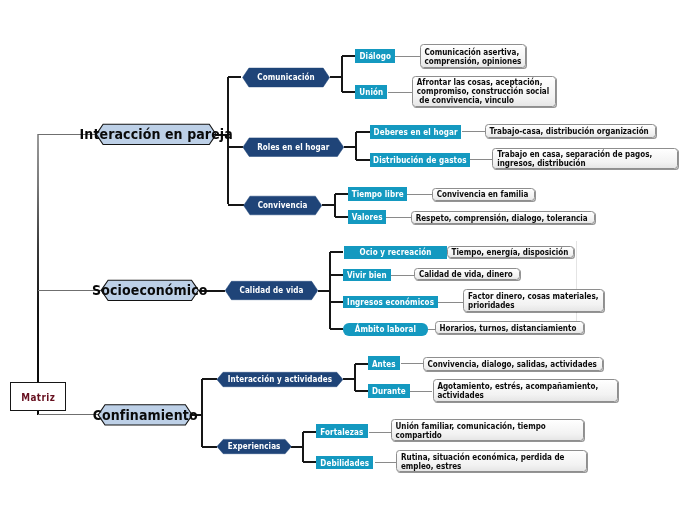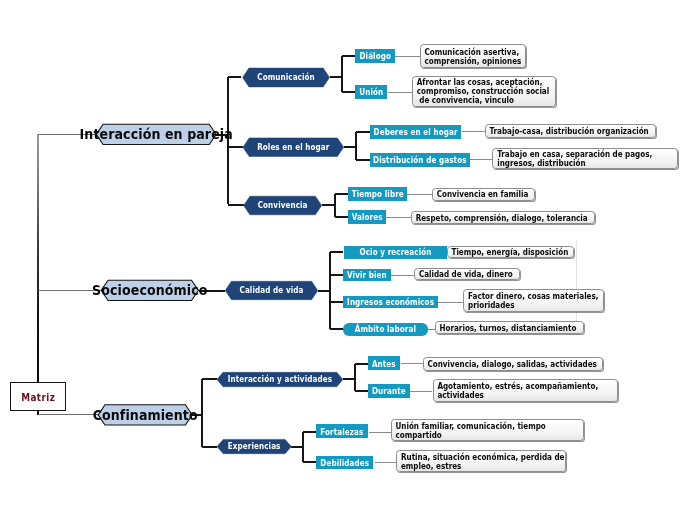--- a/index.html
+++ b/index.html
@@ -197,14 +197,14 @@
     <div class="nd leaf" style="left: 492.4px; top: 148.1px; width: 185.7px; height: 20.8px;"><div><div class="ln">Trabajo en casa, separación de pagos,</div><div class="ln">ingresos, distribución</div></div></div>
     <div class="nd leaf" style="left: 431.8px; top: 187.6px; width: 103.4px; height: 13.2px;"><div><div class="ln">Convivencia en familia</div></div></div>
     <div class="nd leaf" style="left: 410.8px; top: 210.7px; width: 184.7px; height: 13.6px;"><div><div class="ln">Respeto, comprensión, dialogo, tolerancia</div></div></div>
     <div class="nd leaf" style="left: 446.6px; top: 245.8px; width: 127.6px; height: 12.6px;"><div><div class="ln">Tiempo, energía, disposición</div></div></div>
     <div class="nd leaf" style="left: 414px; top: 267.6px; width: 105.8px; height: 12.8px;"><div><div class="ln">Calidad de vida, dinero</div></div></div>
     <div class="nd leaf" style="left: 463.2px; top: 288.8px; width: 141px; height: 23.4px;"><div><div class="ln">Factor dinero, cosas materiales,</div><div class="ln">prioridades</div></div></div>
     <div class="nd leaf" style="left: 434.6px; top: 321.4px; width: 149.1px; height: 12.8px;"><div><div class="ln">Horarios, turnos, distanciamiento</div></div></div>
     <div class="nd leaf" style="left: 422.6px; top: 356.5px; width: 180.6px; height: 14.5px;"><div><div class="ln">Convivencia, dialogo, salidas, actividades</div></div></div>
     <div class="nd leaf" style="left: 432.5px; top: 379.2px; width: 185.7px; height: 22.6px;"><div><div class="ln">Agotamiento, estrés, acompañamiento,</div><div class="ln">actividades</div></div></div>
     <div class="nd leaf" style="left: 390.6px; top: 419px; width: 193.1px; height: 22.2px;"><div><div class="ln">Unión familiar, comunicación, tiempo</div><div class="ln">compartido</div></div></div>
-    <div class="nd leaf" style="left: 396.1px; top: 450.3px; width: 170px; height: 22px;"><div><div class="ln">Rutina, situación económica, perdida de</div><div class="ln">empleo, estres</div></div></div>
+    <div class="nd leaf" style="left: 396.1px; top: 450.3px; width: 191px; height: 22px;"><div><div class="ln">Rutina, situación económica, perdida de</div><div class="ln">empleo, estres</div></div></div>
   </div>
 
 </body></html>

